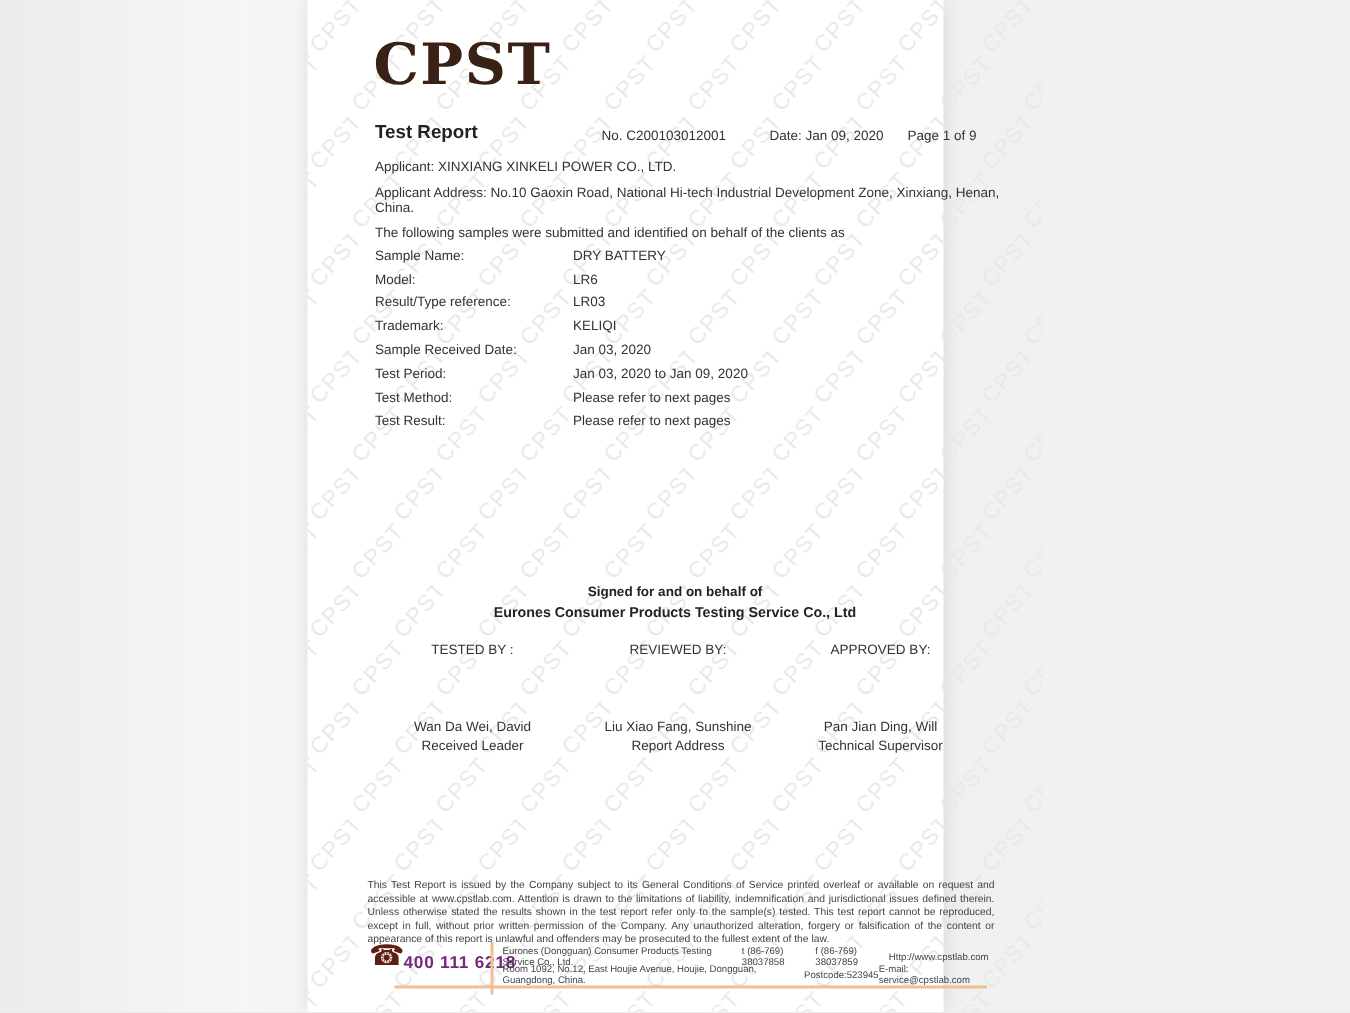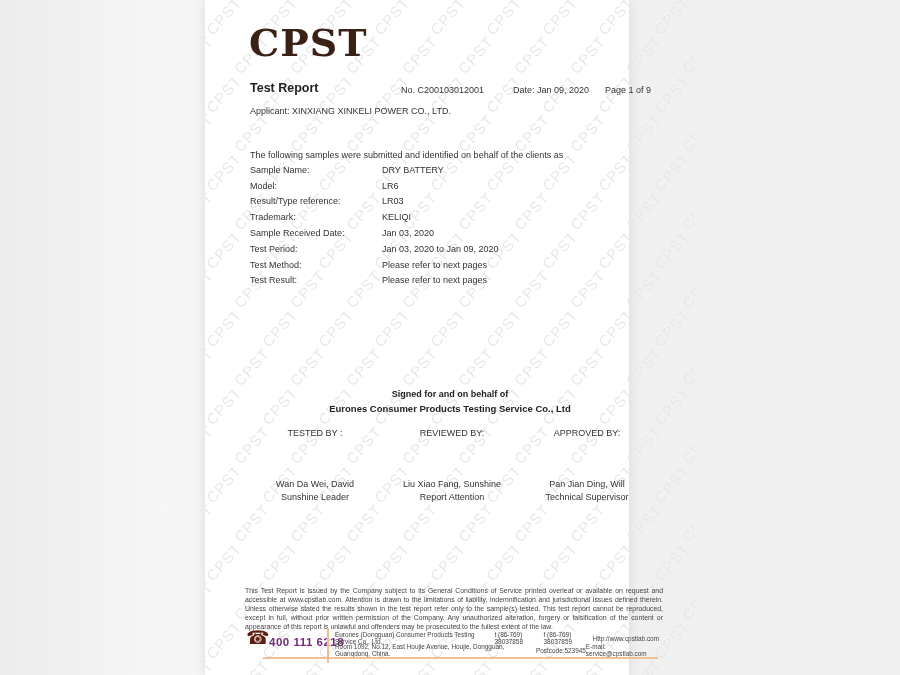--- a/index.html
+++ b/index.html
@@ -79,20 +79,21 @@
     <div class="content">
 
       <div class="logo">CPST</div>
 
       <div class="report-title">Test Report</div>
       <div class="hdr-no">No.  C200103012001</div>
       <div class="hdr-date">Date:  Jan  09,  2020</div>
       <div class="hdr-page">Page 1 of 9</div>
 
       <div class="applicant">Applicant: XINXIANG XINKELI POWER CO., LTD.</div>
+      <div class="applicant-addr">Applicant Address: No.10 Gaoxin Road, National Hi-tech Industrial Development Zone, Xinxiang, Henan, China.</div>
 
       <div class="samples-intro">The following samples were submitted and identified on behalf of the clients as</div>
 
       <div class="sample-table">
         <div class="sample-row">
           <div class="sample-label">Sample Name:</div>
           <div class="sample-value">DRY BATTERY</div>
         </div>
         <div class="sample-row">
           <div class="sample-label">Model:</div>
@@ -126,25 +127,25 @@
 
       <div class="signed-1">Signed for and on behalf of</div>
       <div class="signed-2">Eurones Consumer Products Testing Service Co., Ltd</div>
 
       <div class="sig-col c1 sig-role">TESTED BY :</div>
       <div class="sig-col c2 sig-role">REVIEWED BY:</div>
       <div class="sig-col c3 sig-role">APPROVED BY:</div>
 
       <div class="sig-col c1 sig-name">
         <div>Wan Da Wei, David</div>
-        <div>Sunshine Leader</div>
+        <div>Received Leader</div>
       </div>
       <div class="sig-col c2 sig-name">
         <div>Liu Xiao Fang, Sunshine</div>
-        <div>Report Attention</div>
+        <div>Report Address</div>
       </div>
       <div class="sig-col c3 sig-name">
         <div>Pan Jian Ding, Will</div>
         <div>Technical Supervisor</div>
       </div>
 
       <div class="disclaimer">This Test Report is issued by the Company subject to its General Conditions of Service printed overleaf or available on request and accessible at www.cpstlab.com. Attention is drawn to the limitations of liability, indemnification and jurisdictional issues defined therein. Unless otherwise stated the results shown in the test report refer only to the sample(s) tested. This test report cannot be reproduced, except in full, without prior written permission of the Company. Any unauthorized alteration, forgery or falsification of the content or appearance of this report is unlawful and offenders may be prosecuted to the fullest extent of the law.</div>
 
       <div class="phone-icon">☎</div>
       <div class="hotline">400 111 6218</div>

